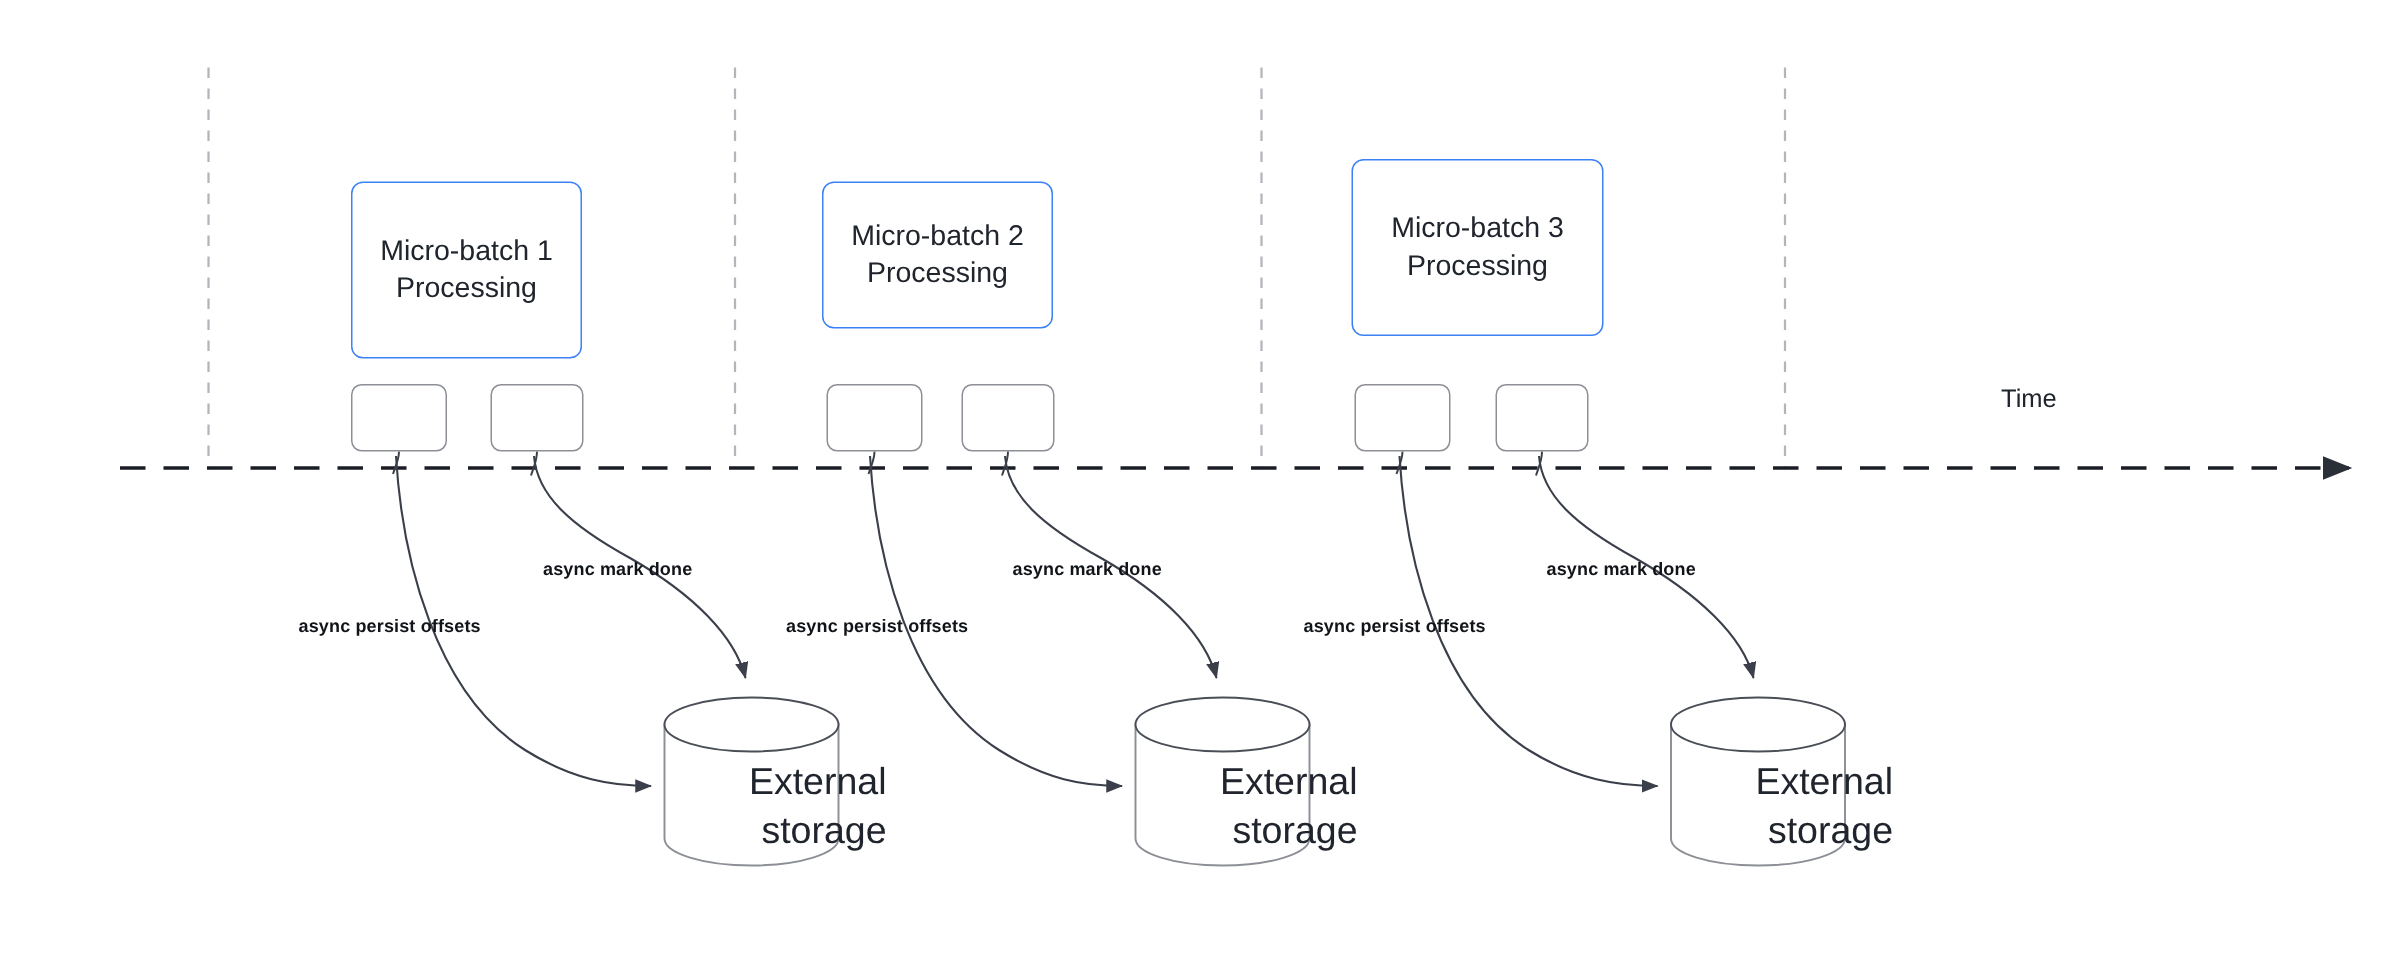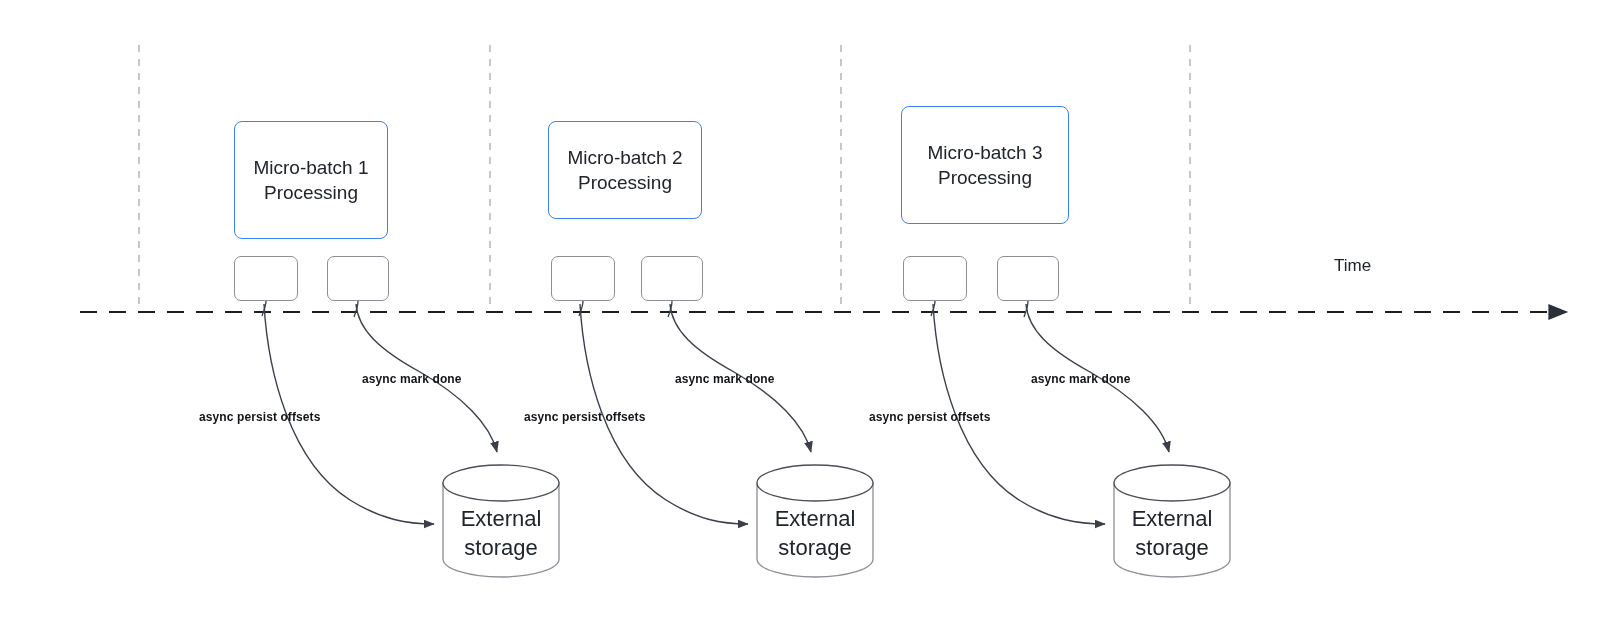--- a/index.html
+++ b/index.html
@@ -44,25 +44,26 @@
     position: absolute;
     box-sizing: border-box;
     border: 1px solid #8c8f96;
     border-radius: 7px;
     background: #ffffff;
   }
   .cyl-label {
     position: absolute;
     left: 0;
     right: 0;
-    text-align: center;
-    font-size: 22px;
+    text-align: right;
+    font-size: 25px;
     color: #20242c;
     line-height: 1.3;
     white-space: pre-line;
+    padding-left: 32px;
   }
   .edge-label {
     position: absolute;
     font-size: 12px;
     font-weight: bold;
     color: #111418;
     white-space: nowrap;
     letter-spacing: 0.1px;
   }
   .axis-label {

